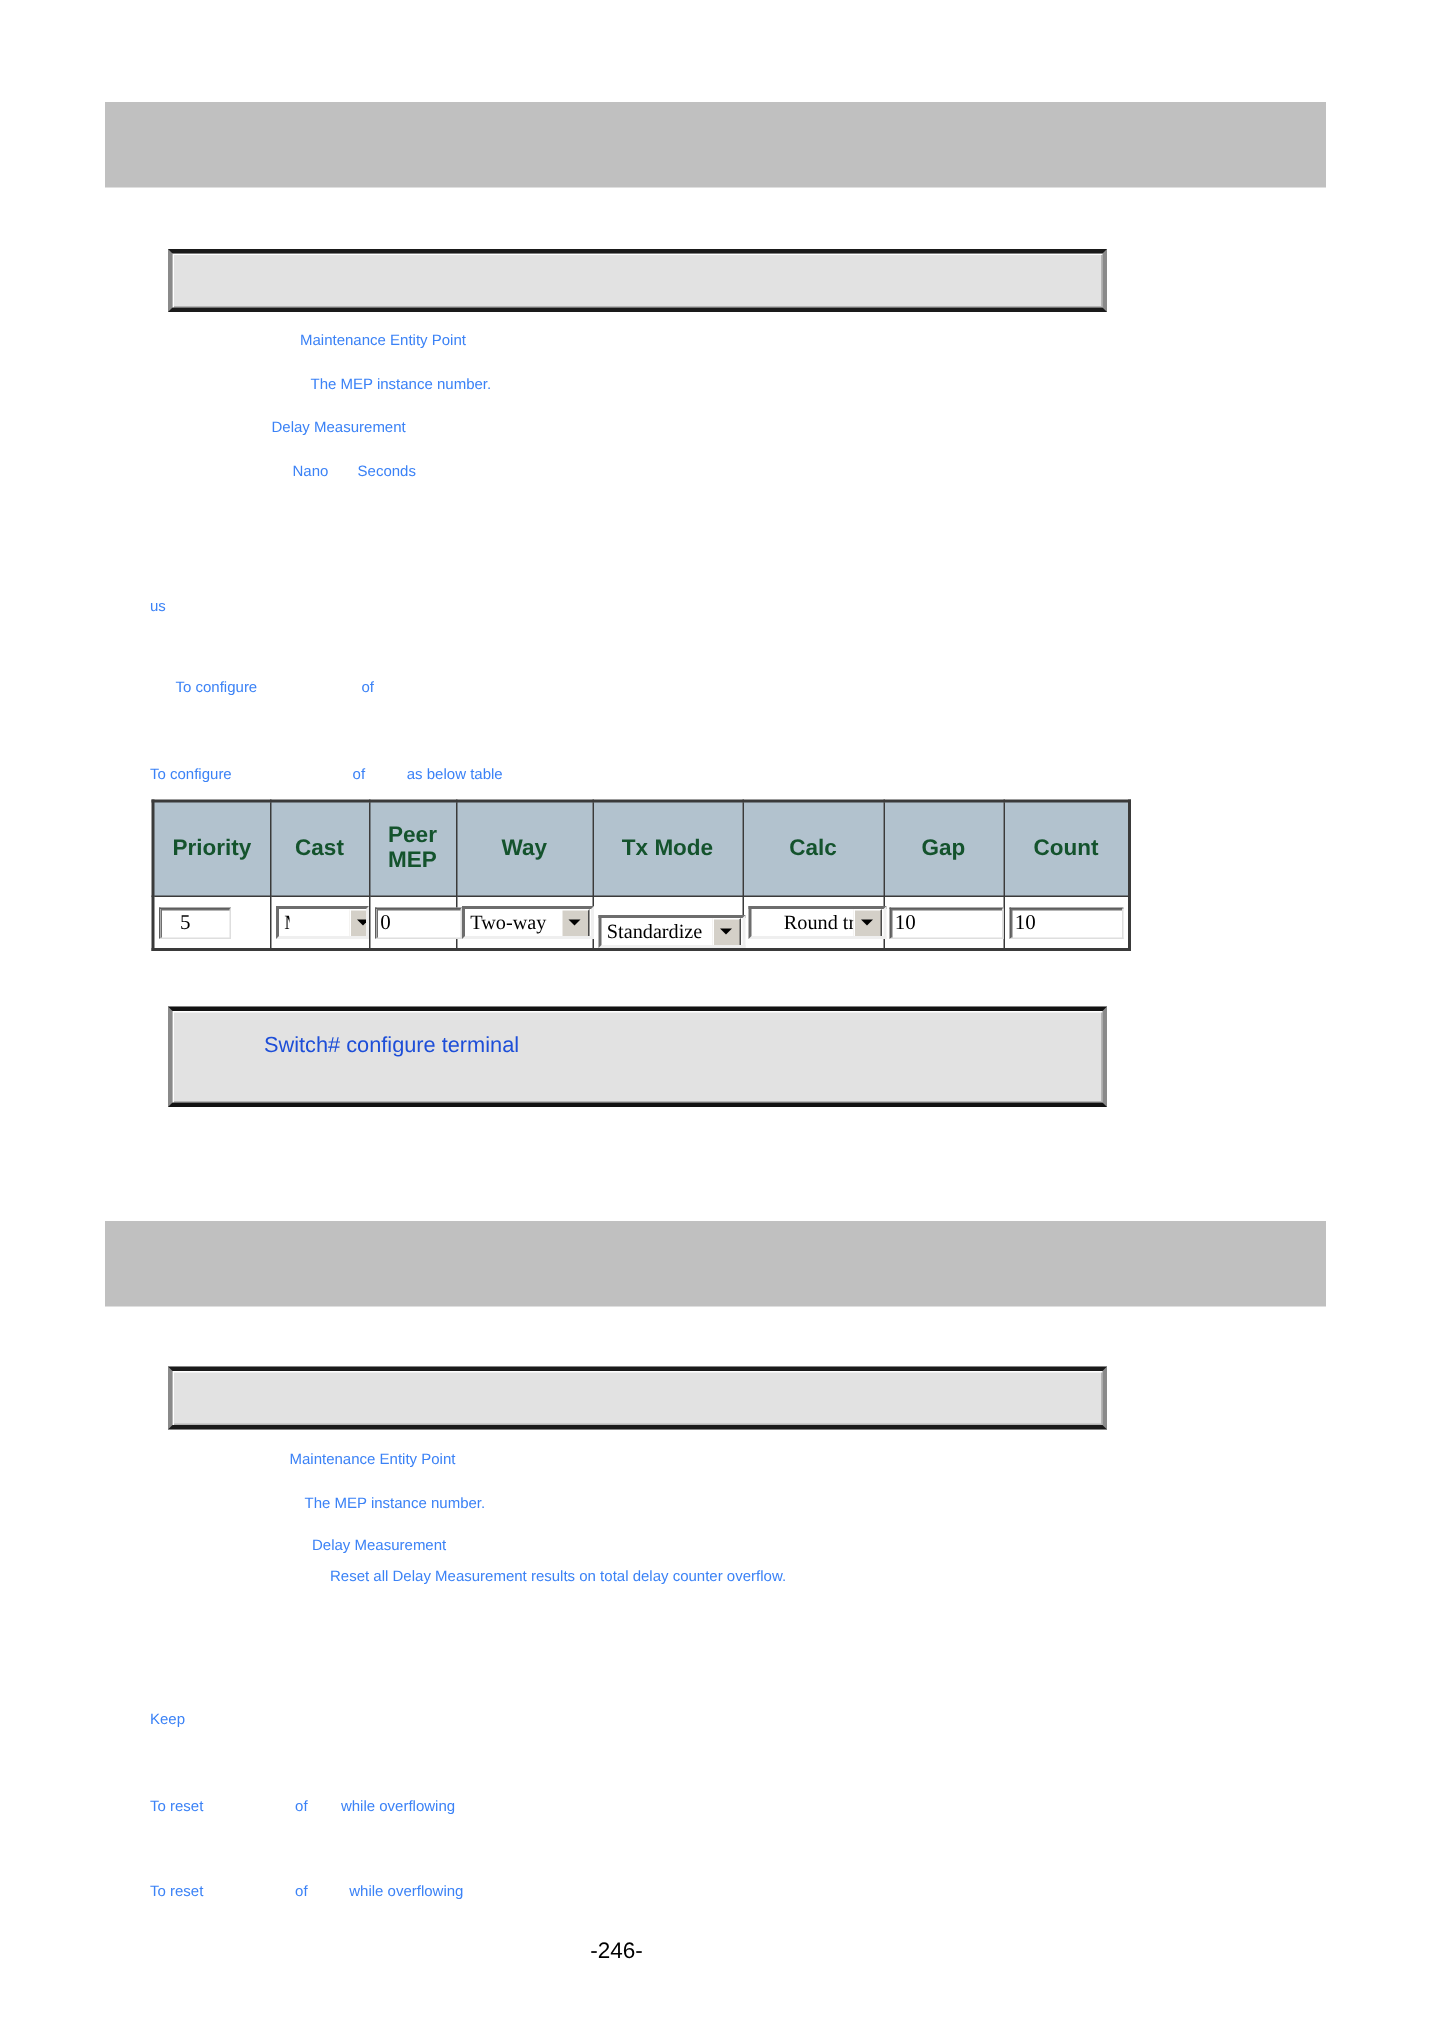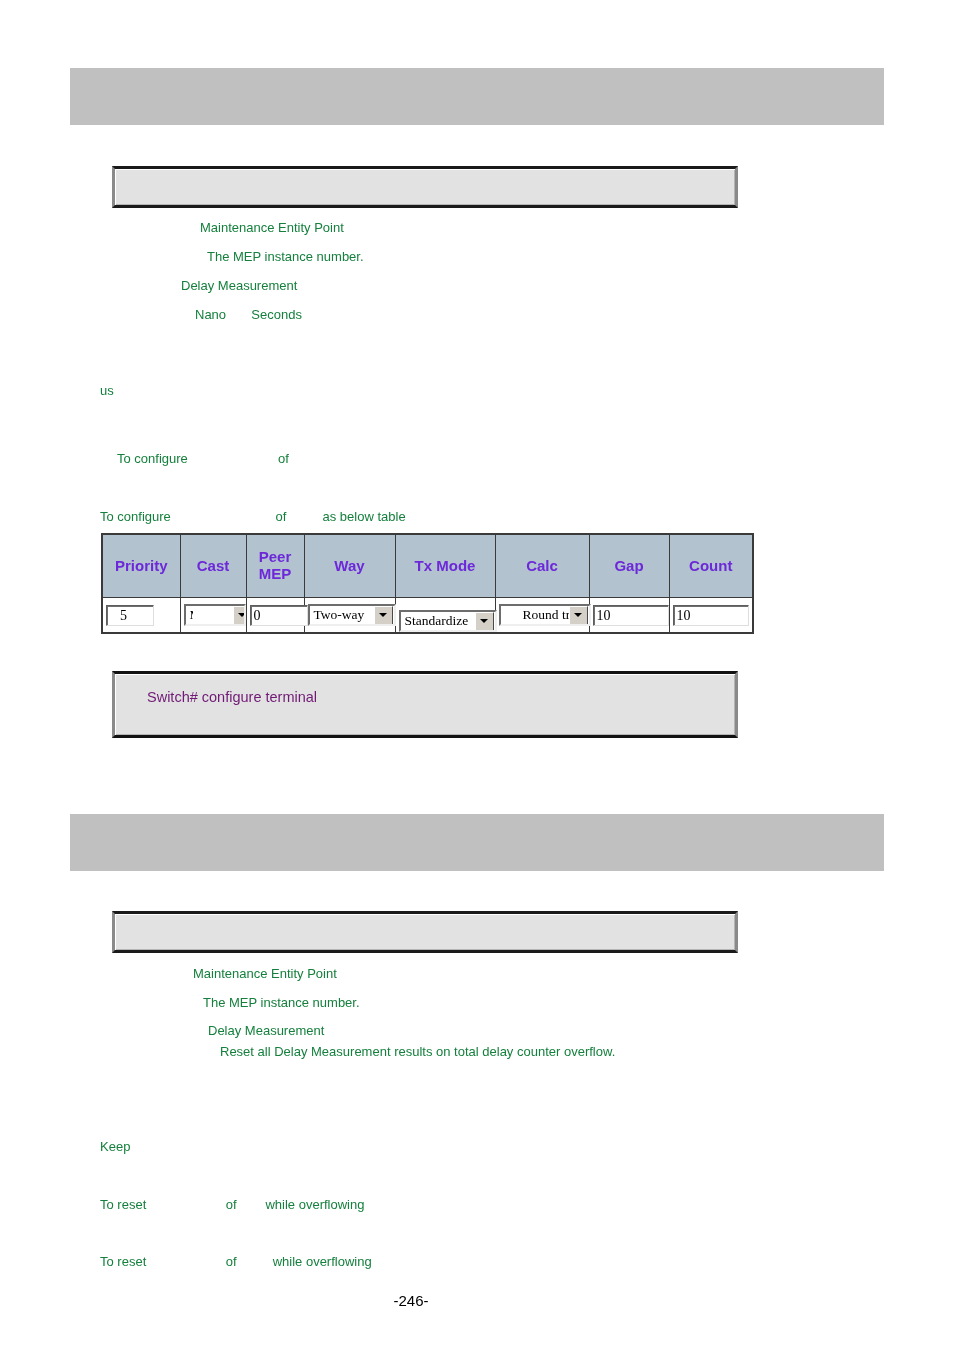--- a/index.html
+++ b/index.html
@@ -62,51 +62,51 @@
     border-bottom: 3px solid #121212;
     box-shadow: inset 1px 1px 0 #ffffff, inset -1px -1px 0 #b5b5b5;
     box-sizing: border-box;
     padding: 9px 0 9px 0;
   }
   .cli-line {
     display: block;
     font-family: "Liberation Sans", sans-serif;
     font-size: 14.5px;
     line-height: 29px;
-    padding-left: 32px;
+    padding-left: 61px;
     white-space: pre;
-    color: #701a75;
+    color: #1d4ed8;
   }
 
   
   .text-line {
     position: absolute;
-    font-size: 13px;
+    font-size: 10px;
     line-height: 18px;
     white-space: pre;
-    color: #15803d;
+    color: #3b82f6;
   }
 
   
   .param-table {
     position: absolute;
     left: 101px;
     top: 533px;
     width: 637px;
     border-collapse: collapse;
     border: 2px solid #3a3a3a;
     background: #ffffff;
     table-layout: fixed;
   }
   .param-table th {
     background: #b2c2ce;
     border: 1px solid #3a3a3a;
     font-size: 15px;
     font-weight: bold;
-    color: #6d28d9;
+    color: #14532d;
     height: 62px;
     text-align: center;
     vertical-align: middle;
     line-height: 1.12;
     padding: 0 2px;
     font-family: "Liberation Sans", sans-serif;
   }
   .param-table td {
     border: 1px solid #3a3a3a;
     background: #ffffff;
@@ -208,21 +208,21 @@
 
 <div class="frame-box" style="left:112px; top:166px; width:626px; height:42px;">
   <span class="box-text"></span>
 </div>
 
 <div class="text-line" style="left:200px; top:219px;">Maintenance Entity Point</div>
 <div class="text-line" style="left:207px; top:248px;">The MEP instance number.</div>
 <div class="text-line" style="left:181px; top:277px;">Delay Measurement</div>
 <div class="text-line" style="left:155px; top:306px;margin-left:40px;">Nano       Seconds</div>
 
-<div class="text-line" style="left:100px; top:382px;">us</div>
+<div class="text-line" style="left:100px; top:396px;">us</div>
 
 <div class="text-line" style="left:117px; top:450px;">To configure                         of</div>
 <div class="text-line" style="left:100px; top:508px;">To configure                             of          as below table</div>
 
 <table class="param-table">
   <colgroup>
     <col style="width:78px">
     <col style="width:66px">
     <col style="width:58px">
     <col style="width:91px">

